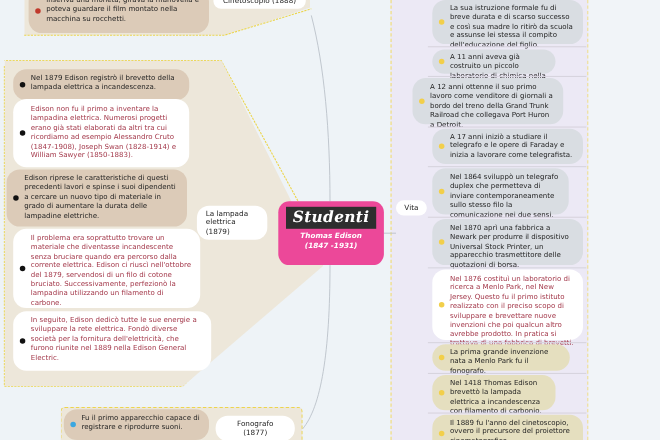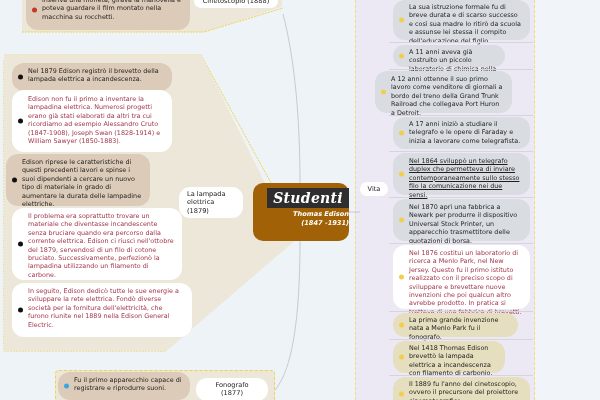--- a/index.html
+++ b/index.html
@@ -69,23 +69,23 @@
     background: #ffffff;
     border-radius: 11px;
     padding: 3px 8px;
     font-size: 6.6px;
     line-height: 8.4px;
     color: #1c1c1c;
   }
 
   .central {
     position: absolute; left: 253px; top: 183px; width: 96px; height: 58px;
-    background: #a16207;
+    background: #ec4899;
     border-radius: 10px;
-    text-align: right;
+    text-align: center;
     color: #ffffff;
   }
   .central .brand {
     display: inline-block; margin-top: 5px;
     background: #2e2e2e;
     padding: 1px 6px;
     font-family: "DejaVu Serif", serif;
     font-style: italic;
     font-weight: bold;
     font-size: 14px;
@@ -137,21 +137,21 @@
   <div class="node tan" style="left:12px; top:63px; width:160px; height:28px;">
     <span class="bullet" style="background:#111;"></span>
     <span>Nel 1879 Edison registrò il brevetto della lampada elettrica a incandescenza.</span>
   </div>
 
   <div class="node white red-text" style="left:12px; top:90px; width:160px; height:62px; padding-top:5px;">
     <span class="bullet" style="background:#111;"></span>
     <span>Edison non fu il primo a inventare la lampadina elettrica. Numerosi progetti erano già stati elaborati da altri tra cui ricordiamo ad esempio Alessandro Cruto (1847-1908), Joseph Swan (1828-1914) e William Sawyer (1850-1883).</span>
   </div>
 
-  <div class="node tan" style="left:6px; top:154px; width:144px; height:52px; padding-top:4px;">
+  <div class="node tan" style="left:6px; top:154px; width:164px; height:52px; padding-top:4px;">
     <span class="bullet" style="background:#111;"></span>
     <span>Edison riprese le caratteristiche di questi precedenti lavori e spinse i suoi dipendenti a cercare un nuovo tipo di materiale in grado di aumentare la durata delle lampadine elettriche.</span>
   </div>
 
   <div class="node white red-text" style="left:12px; top:208px; width:170px; height:72px; padding-top:4px;">
     <span class="bullet" style="background:#111;"></span>
     <span>Il problema era soprattutto trovare un materiale che diventasse incandescente senza bruciare quando era percorso dalla corrente elettrica. Edison ci riuscì nell'ottobre del 1879, servendosi di un filo di cotone bruciato. Successivamente, perfezionò la lampadina utilizzando un filamento di carbone.</span>
   </div>
 
   <div class="node white red-text" style="left:12px; top:283px; width:180px; height:54px; padding-top:4px;">
@@ -199,21 +199,21 @@
     <span>A 12 anni ottenne il suo primo lavoro come venditore di giornali a bordo del treno della Grand Trunk Railroad che collegava Port Huron a Detroit.</span>
   </div>
   <div class="divider-h" style="left:389px; top:115px; width:144px;"></div>
 
   <div class="node grey" style="left:393px; top:117px; width:137px; height:32px; padding-top:3px;">
     <span class="bullet" style="background:#f2cf4a;"></span>
     <span>A 17 anni  iniziò a studiare il telegrafo e le opere di Faraday e inizia a lavorare come telegrafista.</span>
   </div>
   <div class="divider-h" style="left:389px; top:151px; width:144px;"></div>
 
-  <div class="node grey" style="left:393px; top:153px; width:137px; height:42px; padding-top:4px;text-decoration:underline;">
+  <div class="node grey" style="left:393px; top:153px; width:124px; height:42px; padding-top:4px;">
     <span class="bullet" style="background:#f2cf4a;"></span>
     <span>Nel 1864  sviluppò un telegrafo duplex che permetteva di inviare contemporaneamente sullo stesso filo la comunicazione nei due sensi.</span>
   </div>
   <div class="divider-h" style="left:389px; top:197px; width:144px;"></div>
 
   <div class="node grey" style="left:393px; top:199px; width:137px; height:42px; padding-top:4px;">
     <span class="bullet" style="background:#f2cf4a;"></span>
     <span>Nel 1870 aprì una fabbrica a Newark per produrre il dispositivo Universal Stock Printer, un apparecchio trasmettitore delle quotazioni di borsa.</span>
   </div>
   <div class="divider-h" style="left:389px; top:243px; width:144px;"></div>

